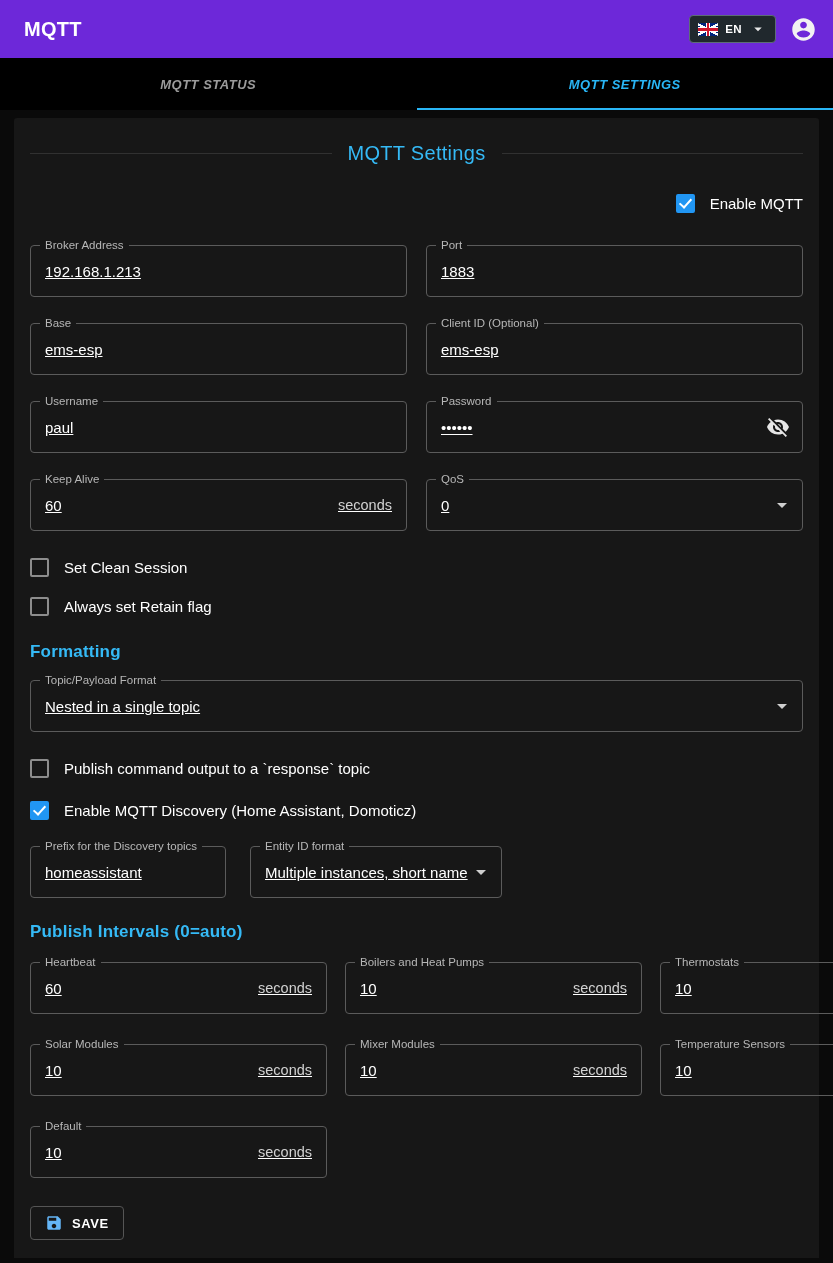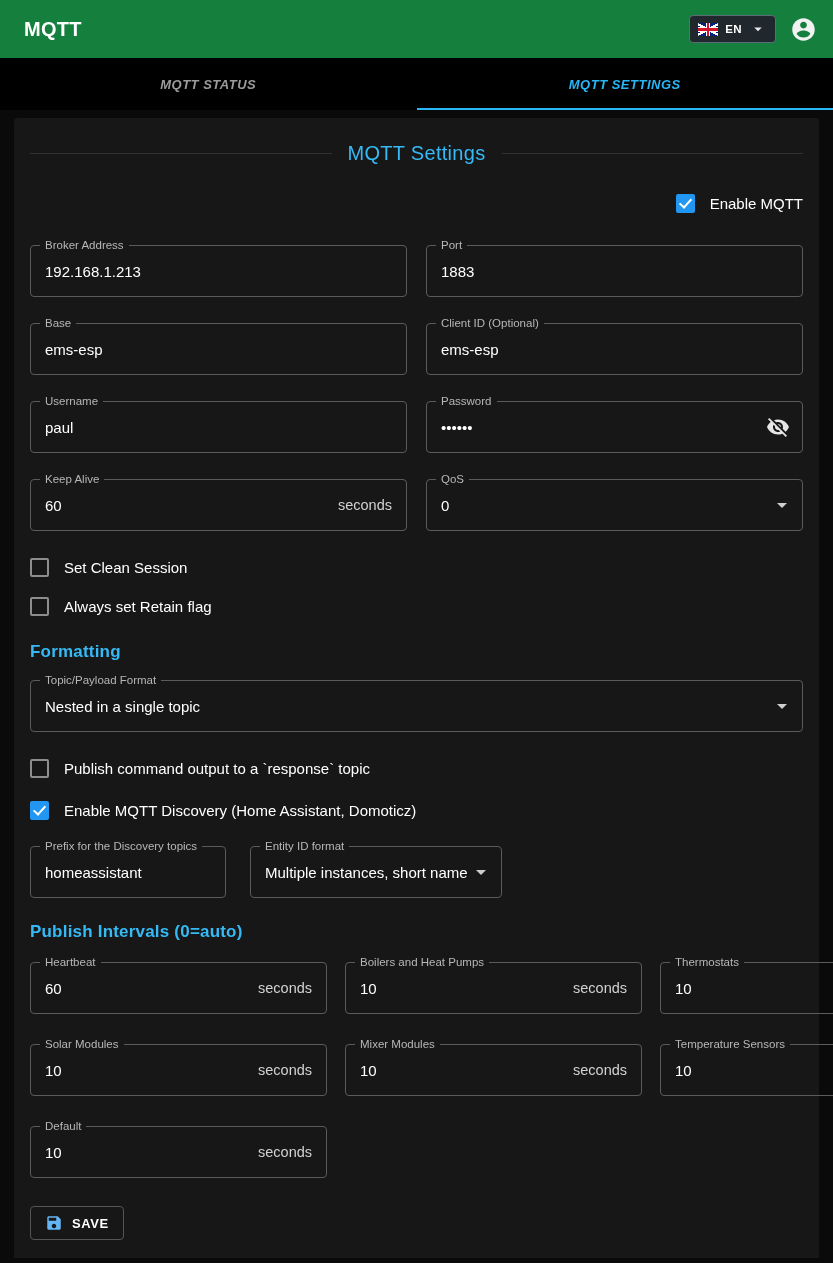--- a/index.html
+++ b/index.html
@@ -4,21 +4,21 @@
 <style>
   * { box-sizing: border-box; margin: 0; padding: 0; }
   html,body { background:#0a0a0a; }
   body {
     width: 833px; min-height: 1263px; margin: 0 auto;
     font-family: "Liberation Sans", sans-serif;
     color: #fff;
   }
   
   .appbar {
-    height: 58px; background: #15803d;
+    height: 58px; background: #6d28d9;
     display: flex; align-items: center; padding: 0 16px 0 24px;
   }
   .appbar-title { font-size: 20px; font-weight: bold; letter-spacing: .3px; color:#fff; }
   .appbar-right { margin-left: auto; display: flex; align-items: center; gap: 14px; }
   .lang-btn {
     display: inline-flex; align-items: center; gap: 7px;
     background: #20282d; border: 1px solid #5d6d77; border-radius: 4px;
     height: 28px; padding: 0 8px; cursor: pointer; color:#fff;
     font-family: "Liberation Sans", sans-serif;
   }
@@ -72,21 +72,21 @@
   .cb.checked { background: #2196f3; border-color: #2196f3; }
   .cb.checked::after {
     content: ""; position: absolute; left: 4px; top: 0px;
     width: 5px; height: 10px; border: solid #fff; border-width: 0 2px 2px 0;
     transform: rotate(42deg);
   }
   .cbrow .cblabel { font-size: 15px; color: #fff; }
   
   .field {
     position: relative; border: 1px solid #5b5b5b; border-radius: 4px;
-    height: 52px; display: flex; align-items: center; background: transparent;
+    height: 52px; display: flex; align-items: center; background: transparent; text-decoration: underline;
   }
   .field .flabel {
     position: absolute; top: -7px; left: 9px; background: #171717;
     padding: 0 5px; font-size: 11.5px; color: #b7b7b7; line-height: 1.1; white-space: nowrap;
   }
   .field input {
     flex: 1; min-width: 0; height: 100%; background: transparent; border: none; outline: none;
     color: #fff; font-family: "Liberation Sans", sans-serif; font-size: 15px; padding: 0 14px;
   }
   .field .suffix { color: #d2d2d2; font-size: 14.5px; padding-right: 14px; white-space: nowrap; }

